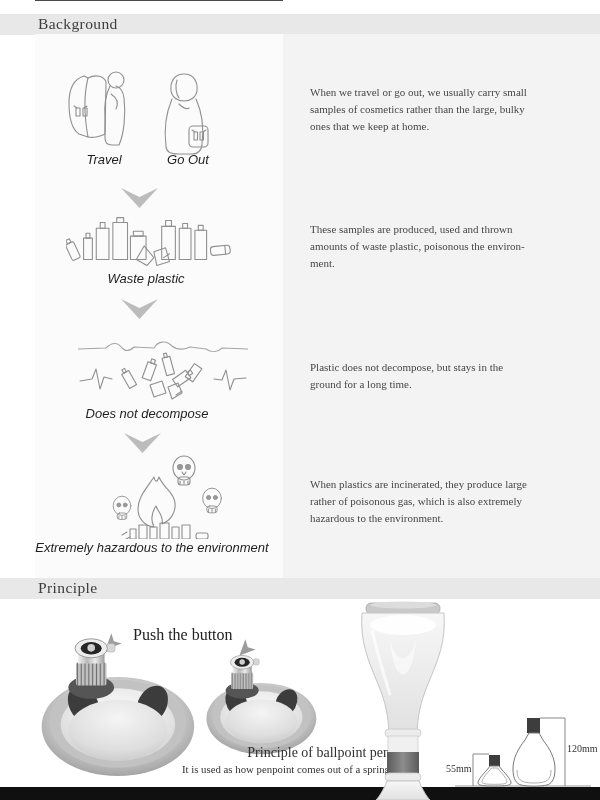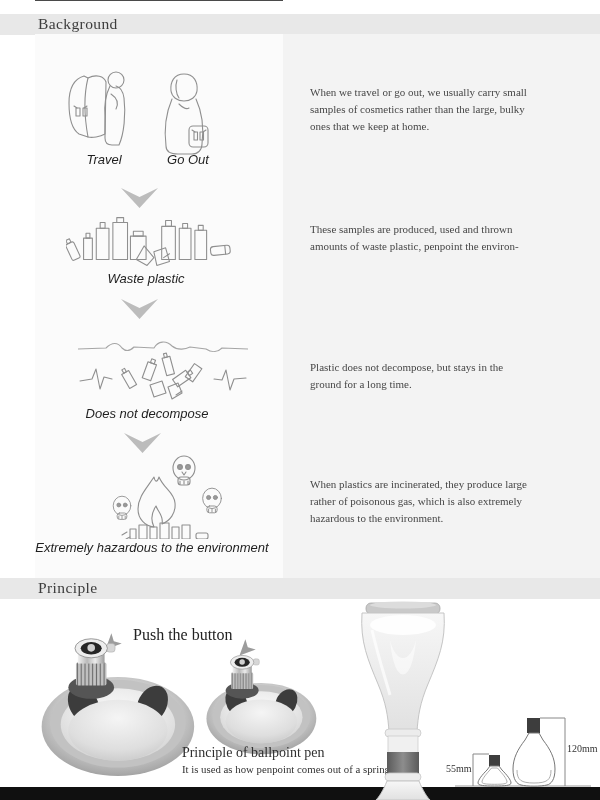--- a/index.html
+++ b/index.html
@@ -13,21 +13,21 @@
   .right-panel{left:283px;top:34px;width:317px;height:544px;background:#f3f3f3;}
   .para{left:310px;width:280px;font-size:11px;line-height:17px;color:#474747;}
   .para span{display:block;white-space:nowrap;}
   .caption{font-family:"Liberation Sans",sans-serif;font-style:italic;font-size:13px;color:#1f1f1f;
            transform:translateX(-50%);white-space:nowrap;}
   .chev{width:37px;height:20px;background:#bcbcbc;
         clip-path:polygon(0 0,50% 45%,100% 0,50% 100%);}
   .push-label{font-size:16px;color:#222;}
   .parrow{color:#9c9c9c;font-size:23px;line-height:1;transform:rotate(135deg);
           font-family:"DejaVu Sans",sans-serif;}
-  .principle{right:210px;top:745px;}
+  .principle{right:210px;top:745px;text-align:right;}
   .principle .t1{font-size:14px;color:#2f2f2f;}
   .principle .t2{font-size:10.8px;color:#333;margin-top:2px;}
   .blackbar{left:0;top:787px;width:600px;height:13px;background:#101010;}
   svg{display:block;}
   .dim-label{font-family:"Liberation Serif",serif;font-size:10px;fill:#333;}
   .lineart{stroke:#8f8f8f;fill:none;stroke-width:1.1;stroke-linejoin:round;stroke-linecap:round;}
 </style>
 </head>
 <body>
 
@@ -228,21 +228,22 @@
   </svg>
   <div class="abs caption" style="left:152px;top:540px">Extremely hazardous to the environment</div>
 
   <div class="abs para" style="top:84px">
     <span>When we travel or go out, we usually carry small</span>
     <span>samples of cosmetics rather than the large, bulky</span>
     <span>ones that we keep at home.</span>
   </div>
   <div class="abs para" style="top:221px">
     <span>These samples are produced, used and thrown</span>
-    <span>amounts of waste plastic, penpoint the environ-</span>
+    <span>amounts of waste plastic, poisonous the environ-</span>
+    <span>ment.</span>
   </div>
   <div class="abs para" style="top:359px">
     <span>Plastic does not decompose, but stays in the</span>
     <span>ground for a long time.</span>
   </div>
   <div class="abs para" style="top:476px">
     <span>When plastics are incinerated, they produce large</span>
     <span>rather of poisonous gas, which is also extremely</span>
     <span>hazardous to the environment.</span>
   </div>

